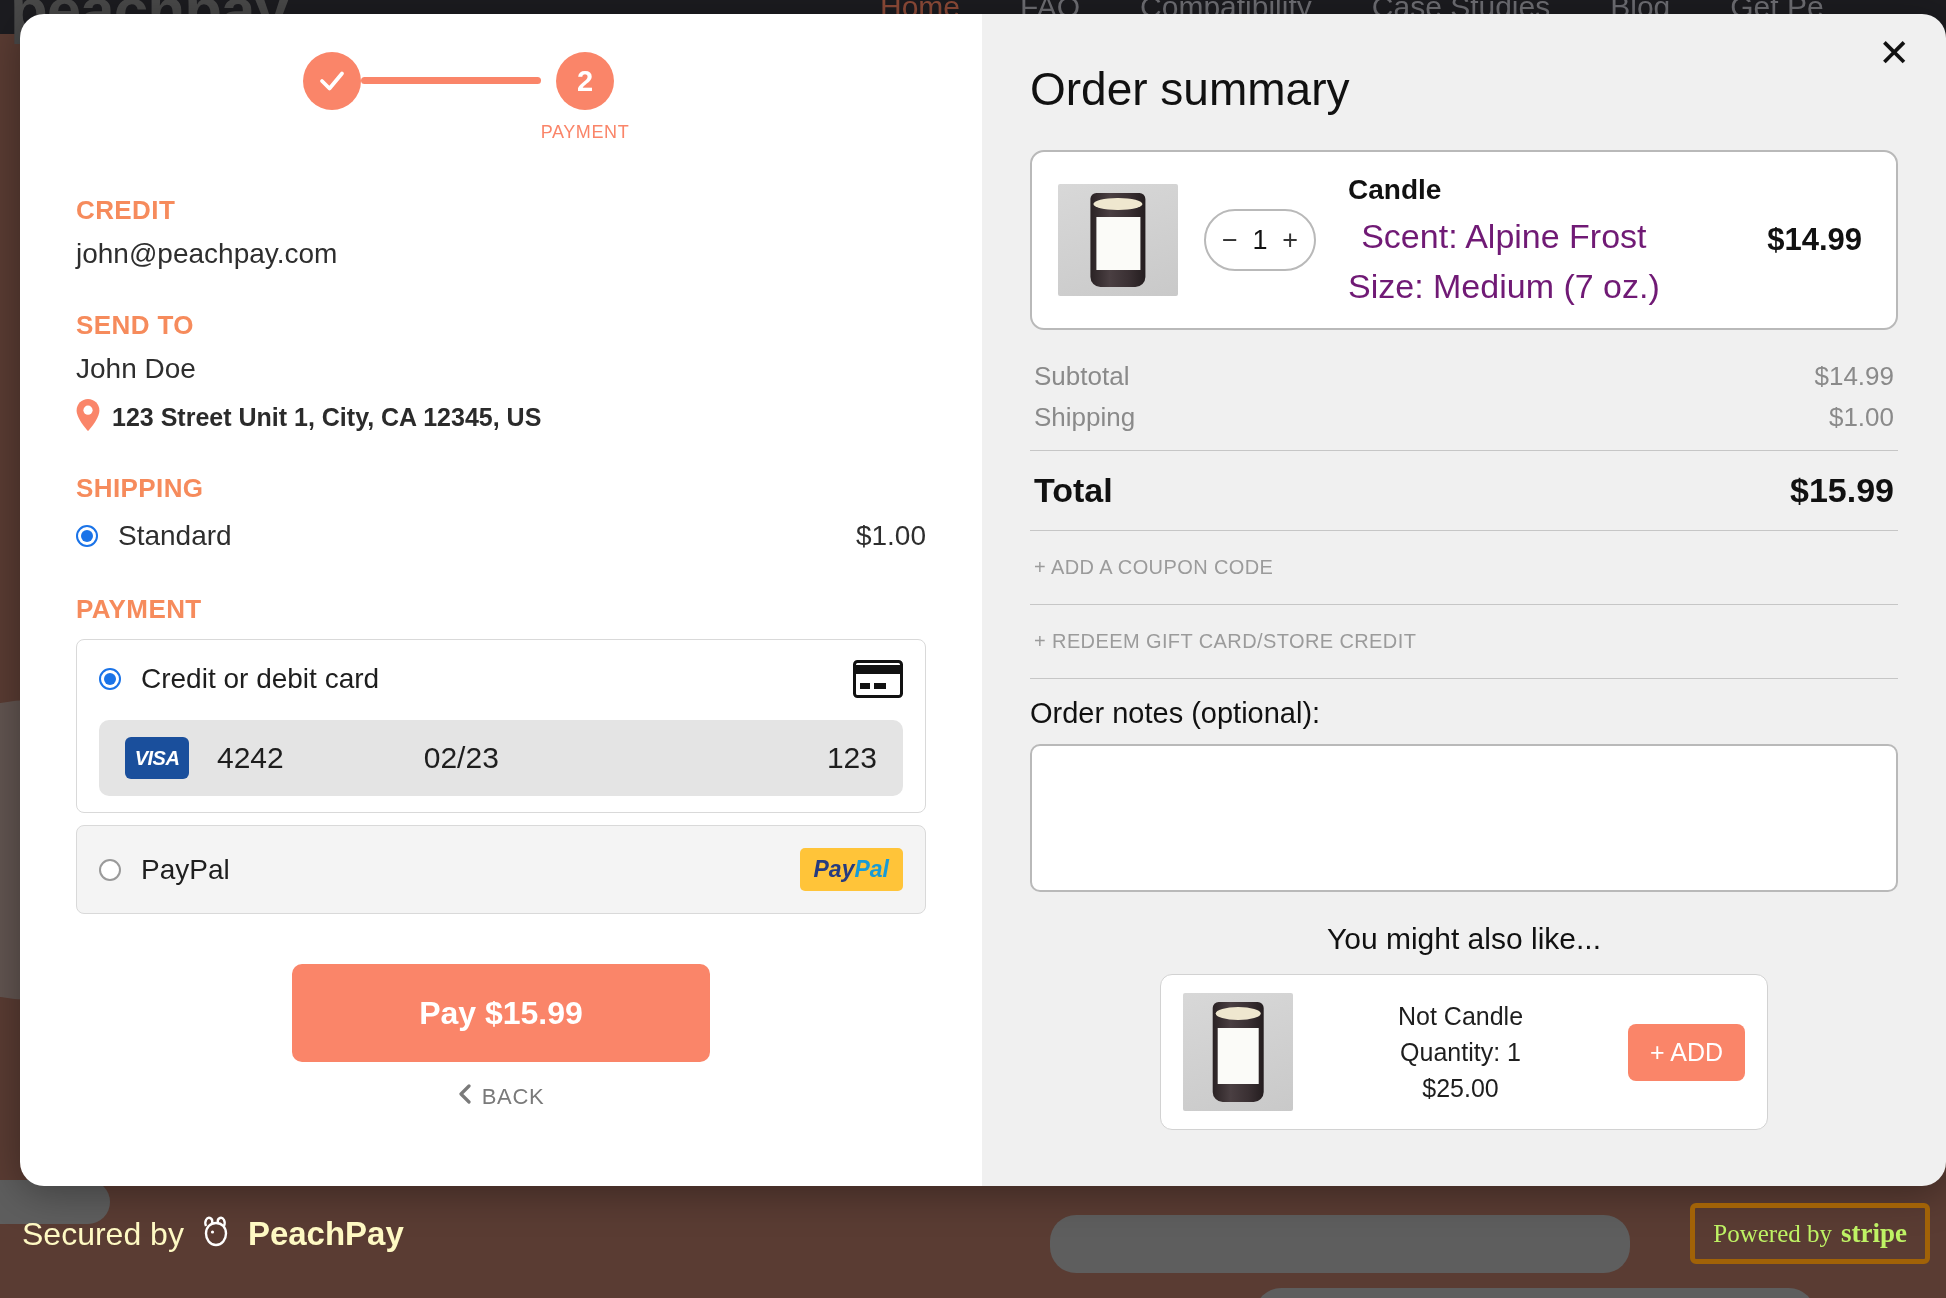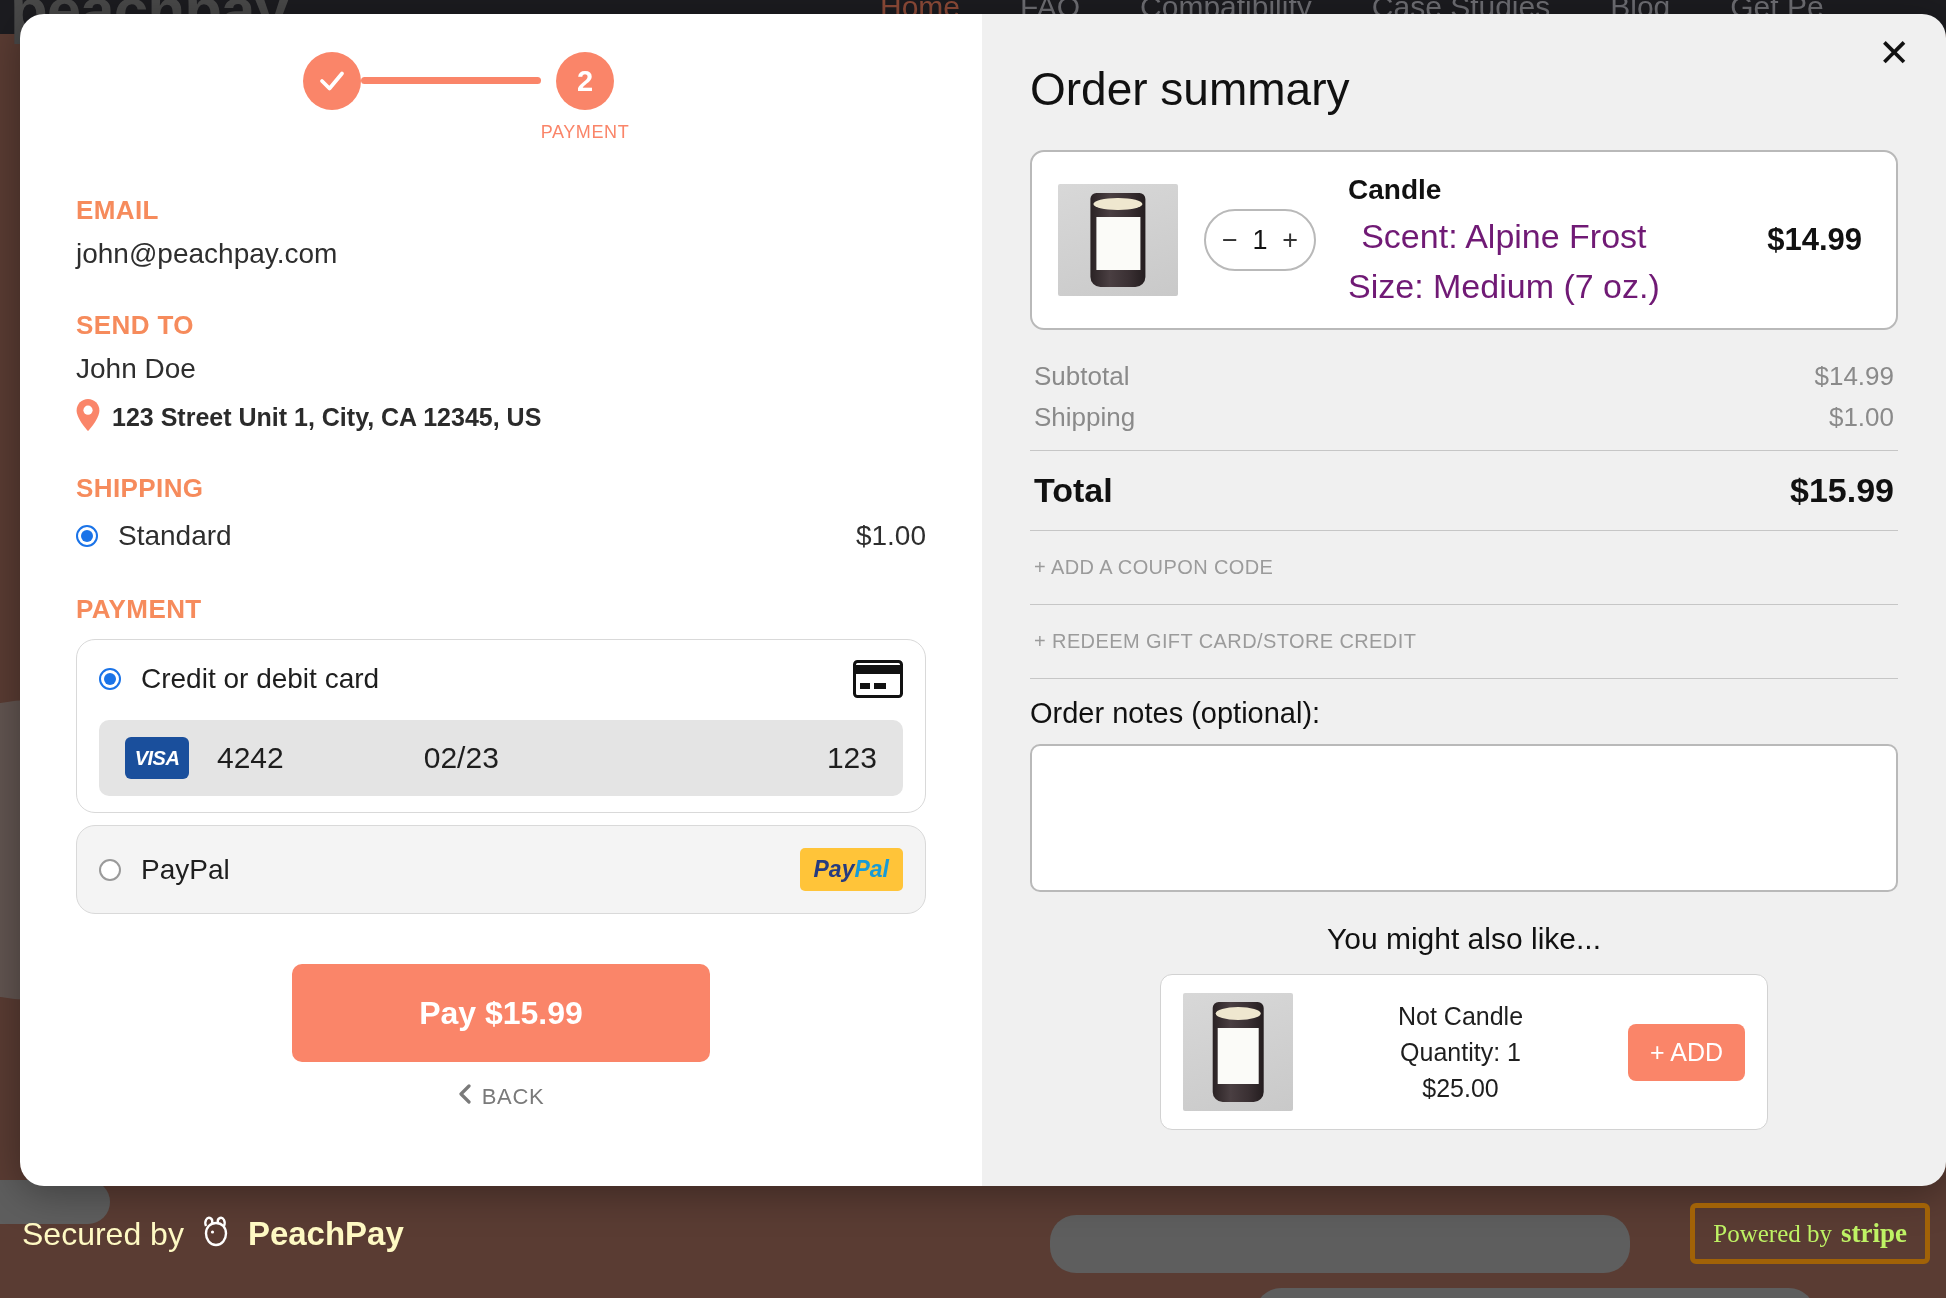--- a/index.html
+++ b/index.html
@@ -114,21 +114,21 @@
   .radio.checked::after {
     content: ""; position: absolute; inset: 3px;
     border-radius: 50%; background: #1a73e8;
   }
 
   #sect-payment { margin-top: 42px; }
 
   .pay-option {
     margin-top: 14px;
     border: 1px solid #d9d9d9;
-    border-radius: 19px;
+    border-radius: 8px;
     background: #fff;
     padding: 20px 22px 16px 22px;
   }
   .pay-option.alt { background: #f4f4f4; padding: 22px; margin-top: 12px; }
   .pay-head { display: flex; align-items: center; }
   .pay-name { font-size: 28px; color: #1e1e1e; margin-left: 20px; }
   .pay-badge { margin-left: auto; display: flex; align-items: center; }
 
   .card-row {
     margin-top: 22px;
@@ -348,21 +348,21 @@
       <div class="step-line"></div>
       <div class="step">
         <div class="step-circle">
           <span>2</span>
         </div>
         <div class="step-label">PAYMENT</div>
       </div>
     </div>
 
     <div id="sect-email">
-      <div class="sect-head">EMAIL</div>
+      <div class="sect-head">CREDIT</div>
       <div class="email-value">john@peachpay.com</div>
     </div>
 
     <div id="sect-sendto">
       <div class="sect-head">SEND TO</div>
       <div class="name-value">John Doe</div>
       <div class="addr-row">
         <span>
           <svg width="24" height="32" viewBox="0 0 24 32">
             <path d="M12 0C5.7 0 .6 5.1.6 11.4.6 20 12 32 12 32s11.4-12 11.4-20.6C23.4 5.1 18.3 0 12 0z" fill="#FA8569"></path>

